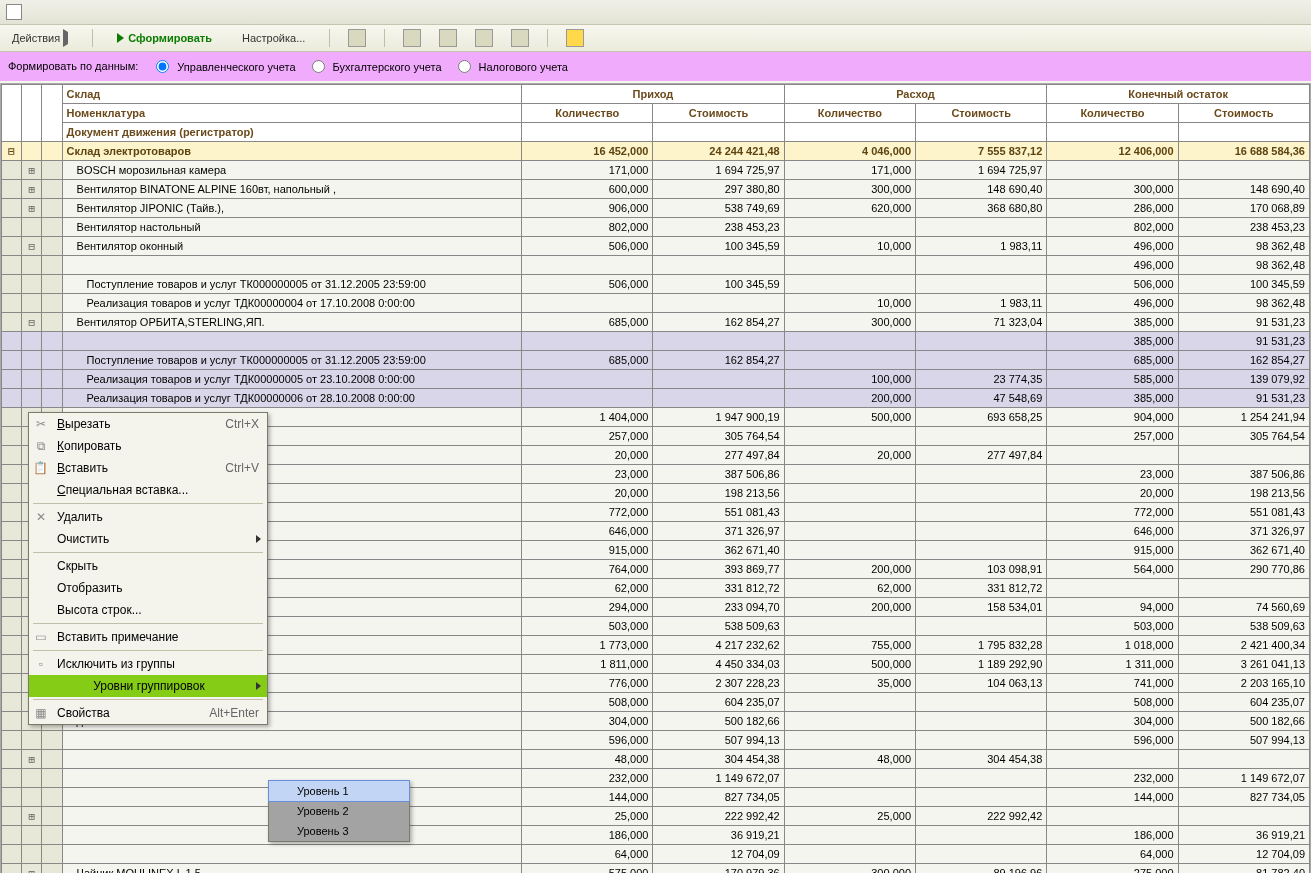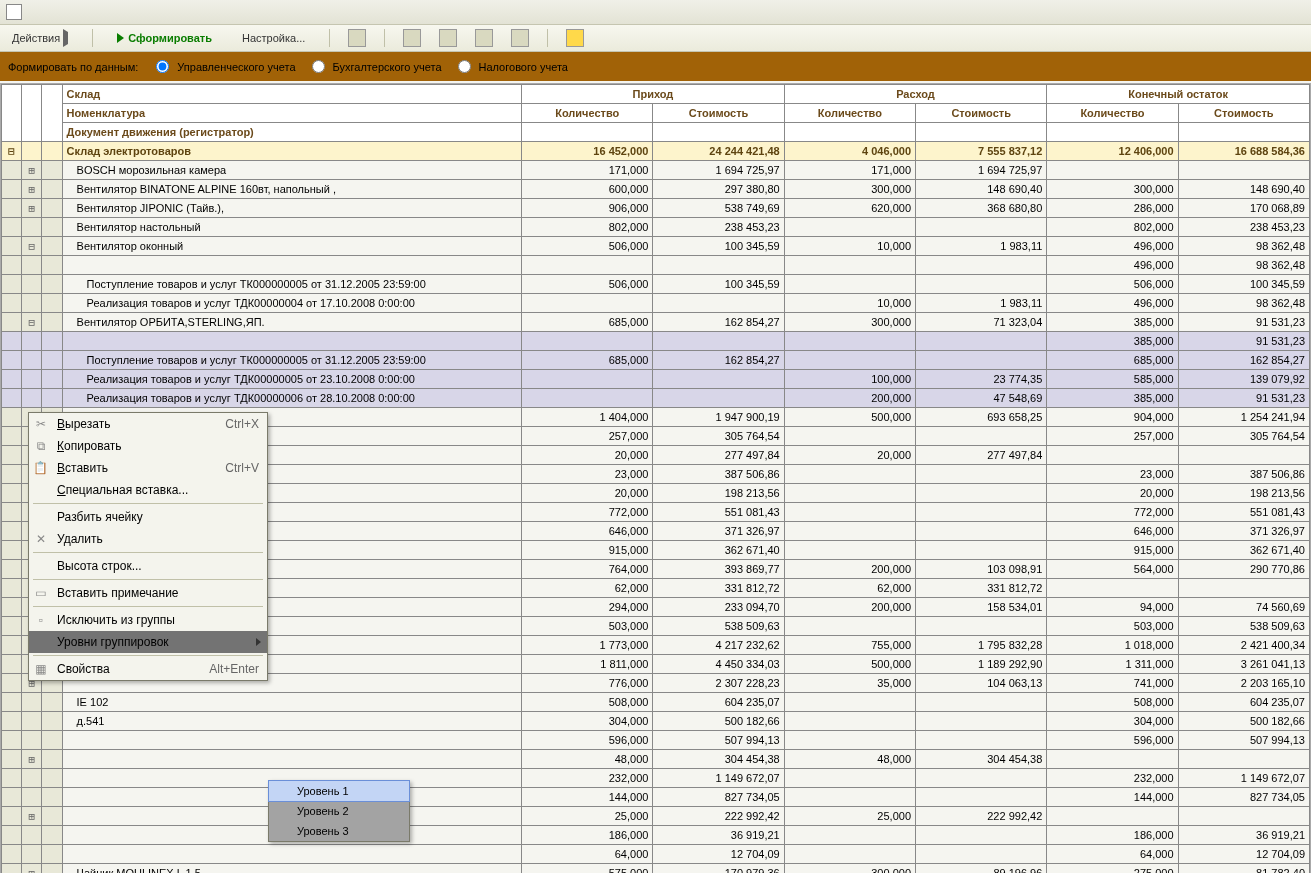--- a/index.html
+++ b/index.html
@@ -5,39 +5,39 @@
 html,body{margin:0;padding:0;font-family:Arial,sans-serif;font-size:11px;background:#f5f5f0;color:#000;width:1311px;}
 .titlebar{background:linear-gradient(#f0f0e8,#e3e3d5);padding:4px 6px;font-size:14px;color:#333;border-bottom:1px solid #c5c5b0;display:flex;align-items:center;}
 .titlebar .doc-icon{width:14px;height:14px;background:#fff;border:1px solid #888;margin-right:4px;}
 .toolbar{background:linear-gradient(#f7f7ef,#ebebdc);border-bottom:1px solid #c5c5b0;padding:4px 6px;display:flex;align-items:center;gap:18px;}
 .tool-btn{padding:2px 6px;cursor:pointer;color:#333;}
 .tool-btn.primary{color:#0a7d00;font-weight:bold;display:flex;align-items:center;gap:4px;}
 .tri{width:0;height:0;border-top:5px solid transparent;border-bottom:5px solid transparent;border-left:7px solid #0a7d00;}
 .tri-small{width:0;height:0;border-top:3px solid transparent;border-bottom:3px solid transparent;border-left:5px solid #666;margin-left:3px;}
 .ico{width:16px;height:16px;background:#d9d9c0;border:1px solid #999;display:inline-block;}
 .sep{width:1px;height:18px;background:#c0c0a8;}
-.filter-row{padding:8px 8px 8px 8px;display:flex;align-items:center;gap:18px;background:#a16207;}
+.filter-row{padding:8px 8px 8px 8px;display:flex;gap:18px;background:#f0abfc;}
 .radio-group{display:flex;align-items:center;gap:16px;}
 .radio-item{display:flex;align-items:center;gap:8px;cursor:pointer;}
 .radio-item input{margin:0;}
 .grid-wrap{border:1px solid #aaa;margin:2px 0 0 0;}
 table.report{border-collapse:collapse;width:100%;table-layout:fixed;}
 table.report td,table.report th{border:1px solid #888;padding:1px 4px;height:16px;font-size:11px;overflow:hidden;white-space:nowrap;text-overflow:ellipsis;}
 table.report th{background:#fff;font-weight:bold;color:#6b4a1b;text-align:center;}
 table.report th.left{text-align:left;margin-left:32px;}
 .tree-col{width:20px;background:#e8e8d8;text-align:center;color:#666;cursor:pointer;font-family:monospace;}
 .num{text-align:right;}
 .group-row td{background:#fdf4cc;font-weight:bold;color:#5e4410;}
 .sel-row td{background:#d8d6e8;}
 .thick-bottom td{border-bottom:2px solid #000;}
 .indent1{padding-left:14px !important;}
 .indent2{padding-left:24px !important;}
 .context-menu{position:absolute;background:#f4f4ed;border:1px solid #7a7a6a;box-shadow:2px 2px 4px rgba(0,0,0,0.3);font-size:12px;z-index:100;}
 .context-menu .cm-row{display:flex;align-items:center;height:22px;padding:0 26px 0 28px;position:relative;cursor:default;}
-.context-menu .cm-row.hi{background:#737373;}
+.context-menu .cm-row.hi{background:#84cc16;justify-content:center;}
 .context-menu .cm-sep{height:1px;background:#c0c0a8;margin:2px 4px;}
 .context-menu .cm-ico{position:absolute;left:4px;width:16px;height:16px;display:flex;align-items:center;justify-content:center;color:#888;}
 .context-menu .cm-shortcut{position:absolute;right:8px;color:#666;}
 .context-menu .cm-arrow{position:absolute;right:6px;width:0;height:0;border-top:4px solid transparent;border-bottom:4px solid transparent;border-left:5px solid #333;}
 .underline{text-decoration:underline;}
 .sub-menu{position:absolute;background:#a3a3a3;border:1px solid #7a7a6a;box-shadow:2px 2px 4px rgba(0,0,0,0.3);z-index:101;}
 .sub-menu .sm-row{padding:4px 28px 4px 28px;cursor:default;}
 .sub-menu .sm-row.sel{background:#c3d5f5;border:1px solid #6a8fd8;margin:-1px;}
 </style>
 </head>
@@ -613,27 +613,34 @@
     <div class="cm-row">
       <span class="cm-ico">📋</span>
       <span><span class="underline">В</span>ставить</span>
       <span class="cm-shortcut">Ctrl+V</span>
     </div>
     <div class="cm-row">
       <span><span class="underline">С</span>пециальная вставка...</span>
     </div>
     <div class="cm-sep"></div>
     <div class="cm-row">
-      <span>Разбить ячейку</span>
-    </div>
-    <div class="cm-row">
       <span class="cm-ico">✕</span>
       <span>Удалить</span>
     </div>
+    <div class="cm-row">
+      <span>Очистить</span>
+      <span class="cm-arrow"></span>
+    </div>
     <div class="cm-sep"></div>
+    <div class="cm-row">
+      <span>Скрыть</span>
+    </div>
+    <div class="cm-row">
+      <span>Отобразить</span>
+    </div>
     <div class="cm-row">
       <span>Высота строк...</span>
     </div>
     <div class="cm-sep"></div>
     <div class="cm-row">
       <span class="cm-ico">▭</span>
       <span>Вставить примечание</span>
     </div>
     <div class="cm-sep"></div>
     <div class="cm-row">

